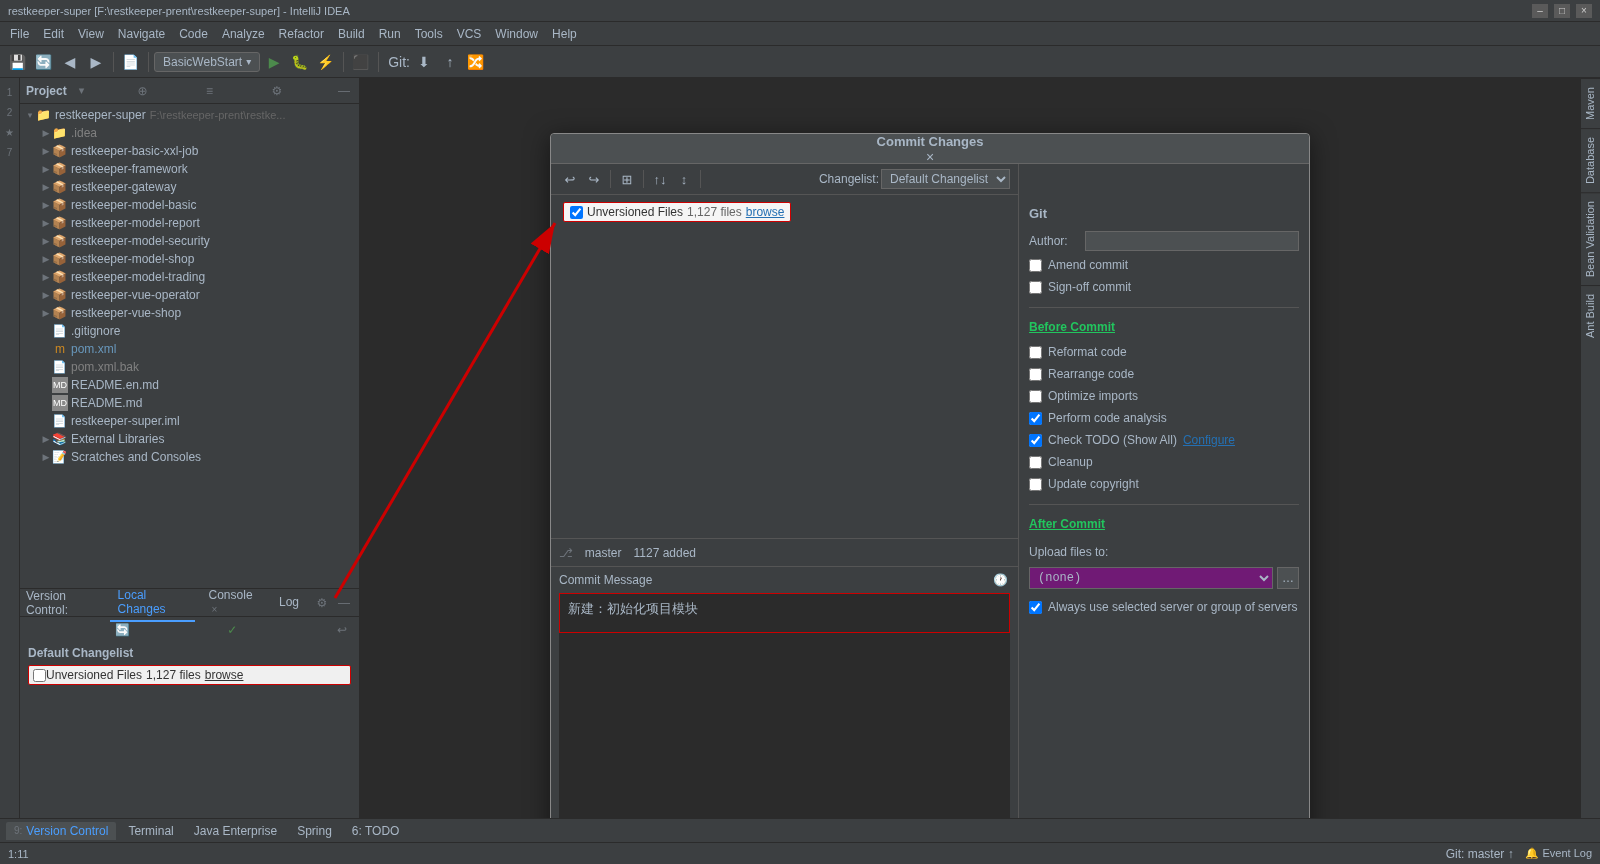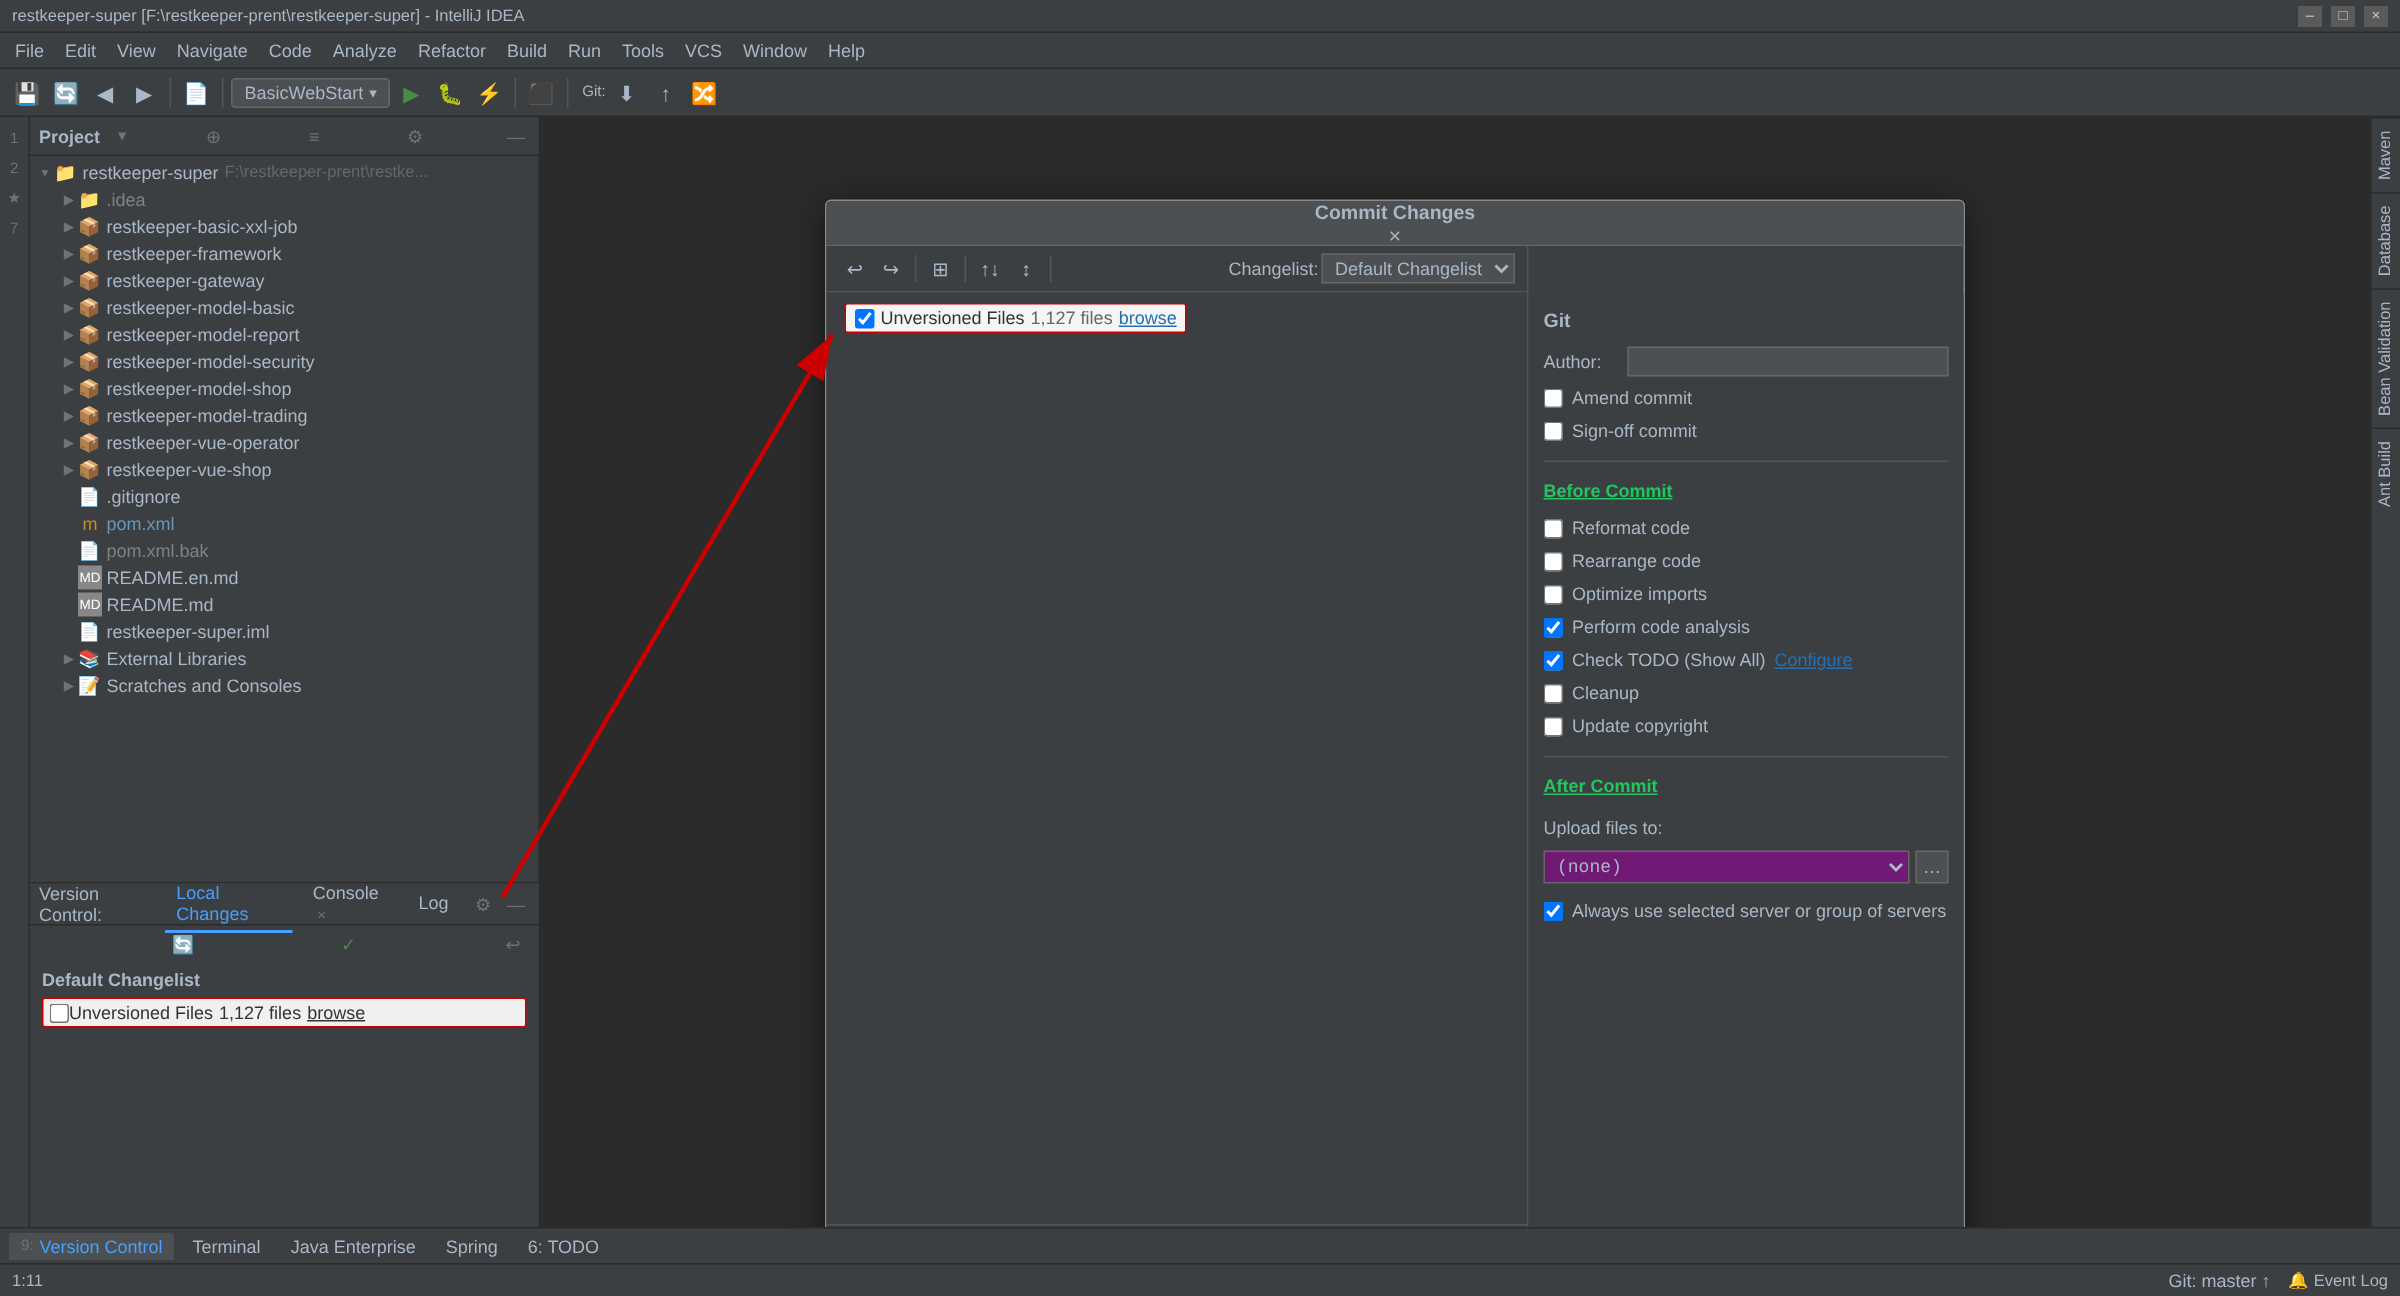--- a/index.html
+++ b/index.html
@@ -98,21 +98,21 @@
       border-radius: 3px;
       font-size: 12px;
       cursor: pointer;
       display: flex;
       align-items: center;
       gap: 4px;
     }
     .run-config-arrow { font-size: 10px; }
     .git-label {
       color: #a9b7c6;
-      font-size: 10px;
+      font-size: 14px;
       margin-left: 4px;
     }
 
     
     .left-icons {
       width: 20px;
       background: #3c3f41;
       display: flex;
       flex-direction: column;
       align-items: center;
@@ -918,20 +918,32 @@
             </div>
           </div>
         </div>
 
         <div class="dialog-status-bar">
           <span class="dialog-status-icon">⎇</span>
           <span class="dialog-status-text">master</span>
           <span class="dialog-status-count">1127 added</span>
         </div>
 
+        <div class="commit-message-section">
+          <div class="commit-message-header">
+            <span class="commit-message-label">Commit Message</span>
+            <button class="commit-message-btn">🕐</button>
+          </div>
+          <div style="padding:0 8px 8px 8px;">
+            <div style="border:1px solid #cc0000;background:#2b2b2b;padding:6px 8px;font-family:Consolas,monospace;font-size:13px;color:#a9b7c6;min-height:40px;">
+              <span>新建：初始化项目模块</span>
+            </div>
+            <textarea style="width: 100%; height: 200px; background: rgb(43, 43, 43); border-right: none; border-bottom: none; border-left: none; border-image: initial; border-top: 0px; color: rgb(169, 183, 198); font-size: 12px; padding: 4px 8px; resize: none; outline: none; font-family: Consolas, monospace;"></textarea>
+          </div>
+        </div>
       </div>
 
       <div class="dialog-right">
         <div class="git-section-title">Git</div>
 
         <div class="author-row">
           <span class="author-label">Author:</span>
           <input class="author-input" type="text" style="">
         </div>
 

